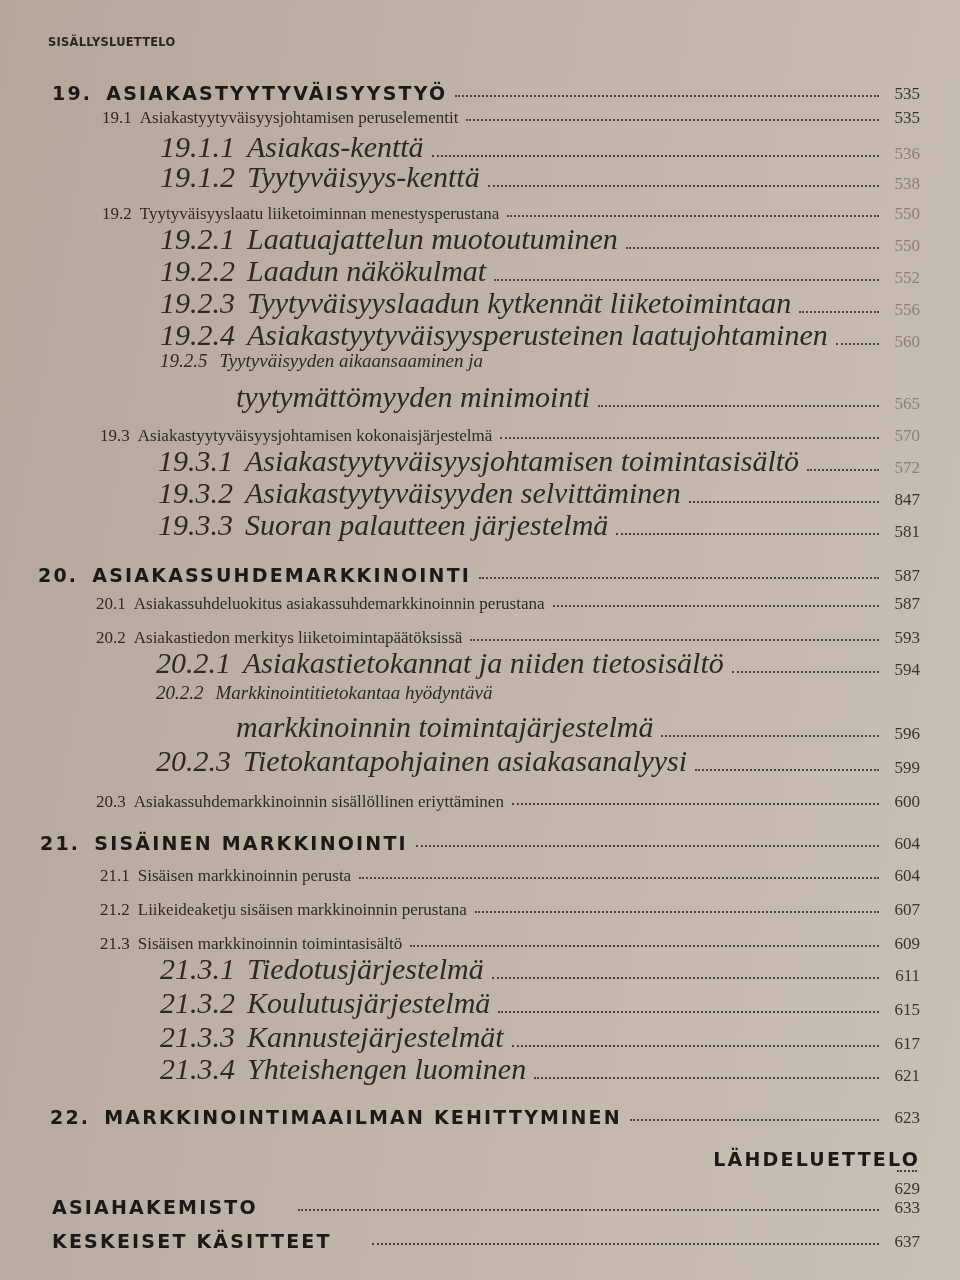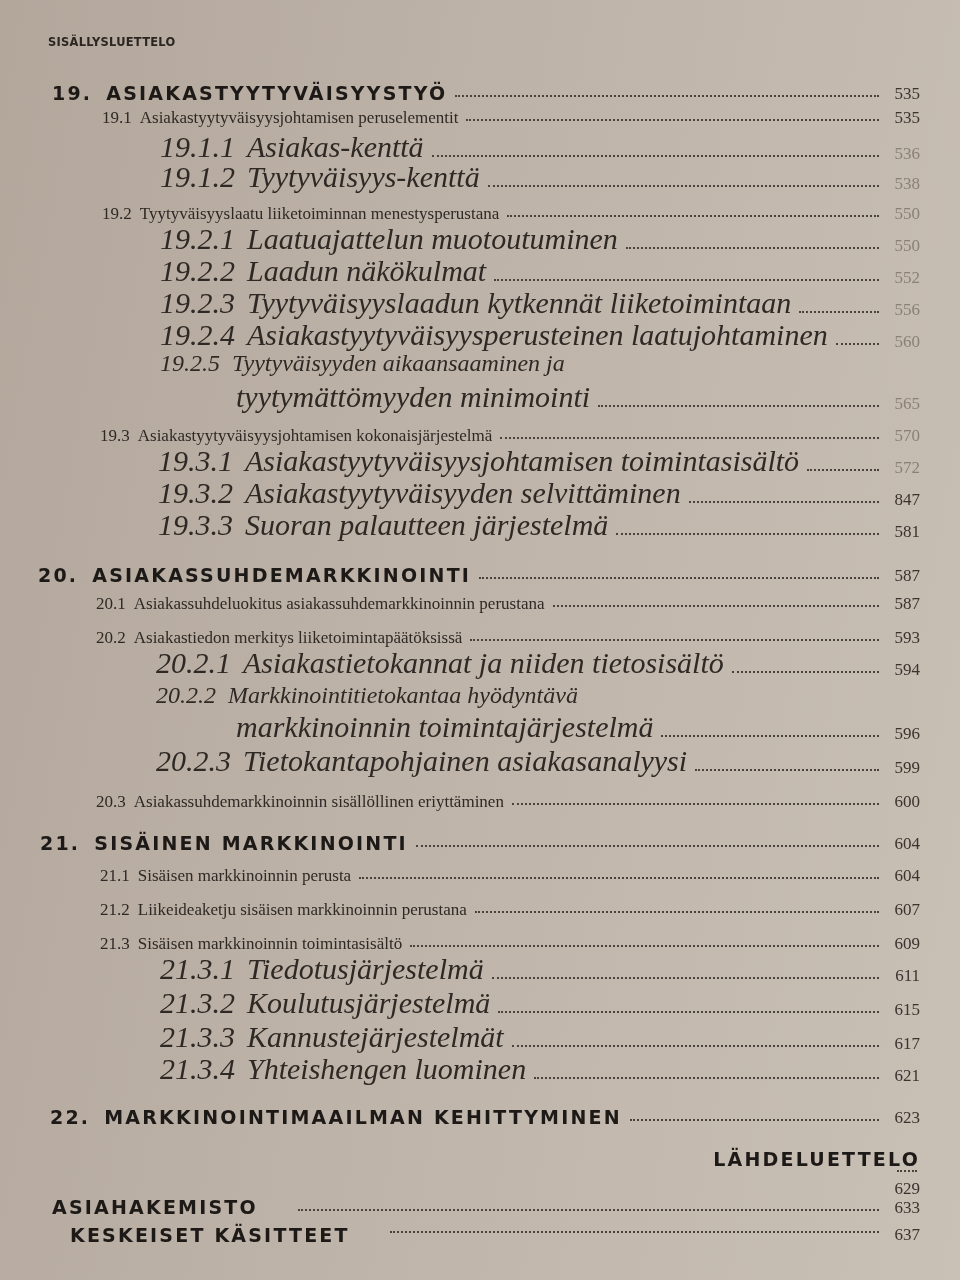--- a/index.html
+++ b/index.html
@@ -47,21 +47,21 @@
       font-size: 30px; color: #2f2925;
     }
     .subsection .num-label { margin-right: 12px; }
     .back .title {
       font-family: "DejaVu Sans", sans-serif; font-weight: bold;
       font-size: 19px; letter-spacing: 2.2px; color: #1c1917;
     }
     .two-line-first {
       position: absolute; white-space: nowrap;
       font-family: "Liberation Serif", serif; font-style: italic;
-      font-size: 24px; color: #2f2925;
+      font-size: 19px; color: #2f2925;
     }
   </style>
 </head>
 <body>
 
 <div class="page-header">SISÄLLYSLUETTELO</div>
 
 <div class="row chapter" style="left:52px; top:70px;">
   <span class="num-label">19.</span>
   <span class="title">ASIAKASTYYTYVÄISYYSTYÖ</span>
@@ -253,17 +253,17 @@
 <div class="row back" style="left:52px; top:1148px;flex-direction:column;">
   <span class="title">LÄHDELUETTELO</span>
   <span class="leader" style="margin-left:40px;"></span>
   <span class="page">629</span>
 </div>
 <div class="row back" style="left:52px; top:1184px;">
   <span class="title">ASIAHAKEMISTO</span>
   <span class="leader" style="margin-left:40px;"></span>
   <span class="page">633</span>
 </div>
-<div class="row back" style="left:70px; top:1218px;align-items:center;">
+<div class="row back" style="left:52px; top:1218px;">
   <span class="title">KESKEISET KÄSITTEET</span>
   <span class="leader" style="margin-left:40px;"></span>
   <span class="page">637</span>
 </div>
 
 </body></html>

